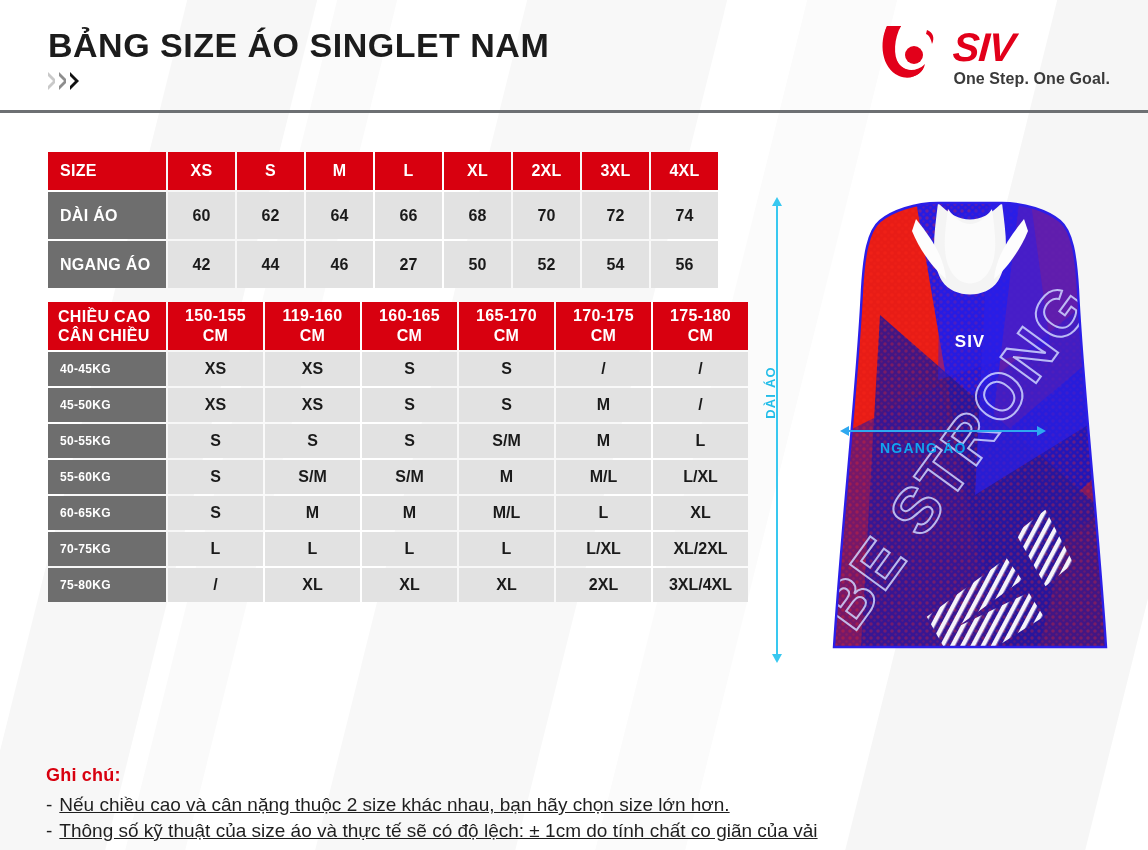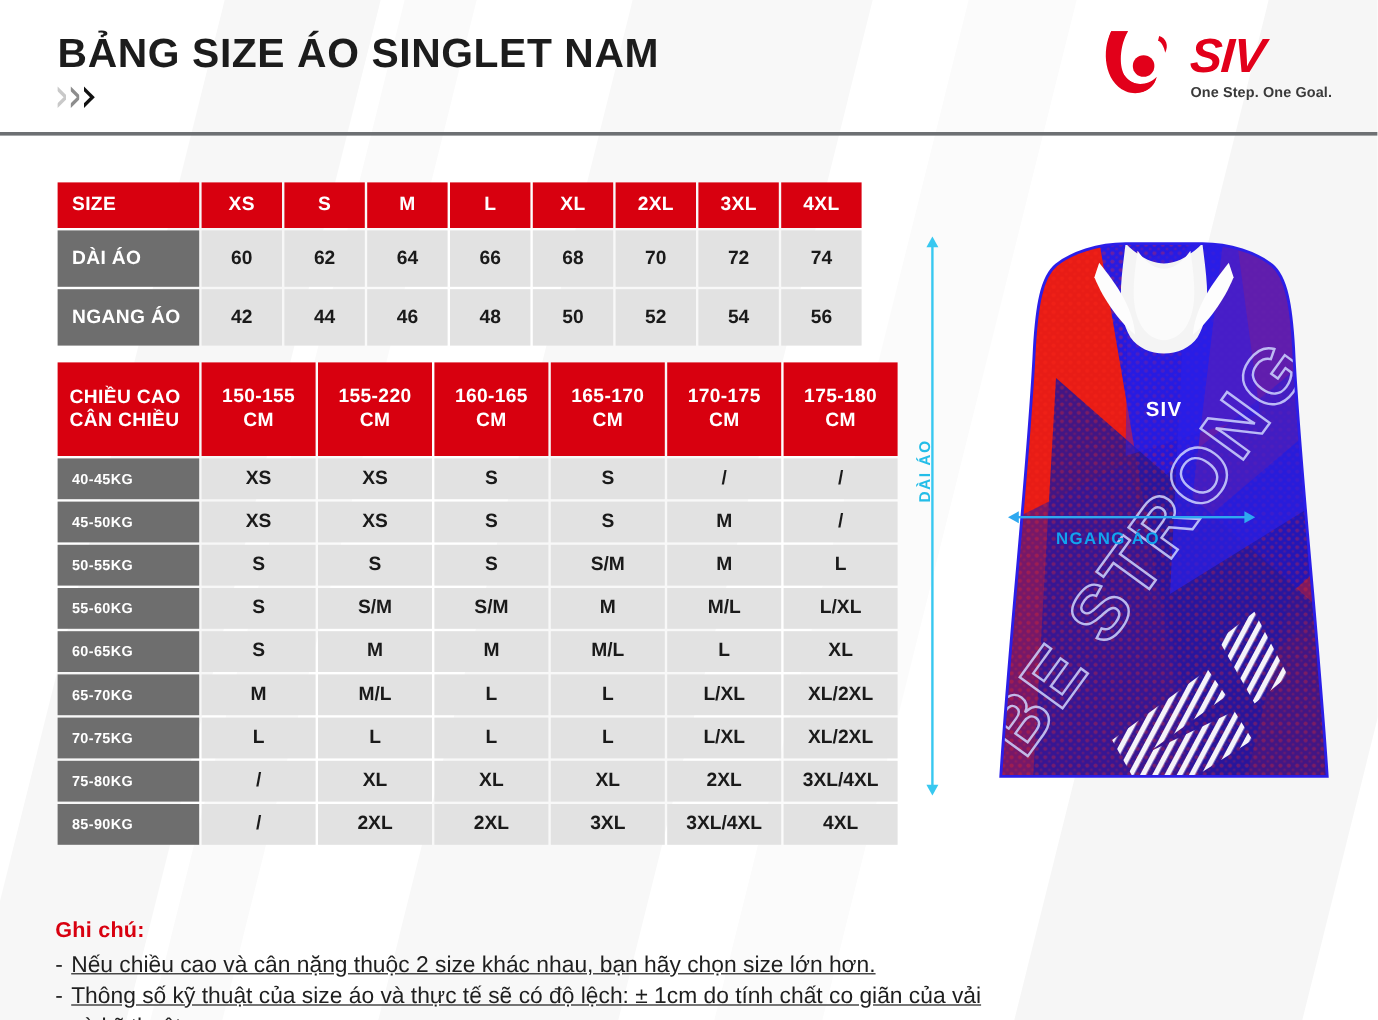--- a/index.html
+++ b/index.html
@@ -88,21 +88,21 @@
   .logo-siv {
     font-size: 40px;
     font-weight: bold;
     color: #e2001a;
     letter-spacing: -1px;
     line-height: 42px;
     font-style: italic;
     transform: skewX(-4deg);
   }
   .logo-tag {
-    font-size: 12px;
+    font-size: 16px;
     font-weight: bold;
     color: #3a3a3a;
     letter-spacing: 0.1px;
     margin-top: 2px;
   }
 
   .divider {
     position: absolute;
     left: 0; top: 110px;
     width: 1148px; height: 3px;
@@ -141,21 +141,21 @@
   
   #table1 { left: 46px; top: 150px; }
   #table1 .hdr-cell { height: 38px; }
   #table1 td { height: 47px; }
   #table1 .c-label { width: 118px; }
   #table1 .c-val { width: 67px; }
   #table1 .hdr-cell.c-label { text-align: left; padding-left: 12px; }
 
   
   #table2 { left: 46px; top: 300px; }
-  #table2 .hdr-cell { height: 78px; line-height: 20px; }
+  #table2 .hdr-cell { height: 48px; line-height: 20px; }
   #table2 td { height: 34px; }
   #table2 .c-label { width: 118px; }
   #table2 .c-val { width: 95px; margin-top: 20px; }
   #table2 .hdr-cell.c-label { text-align: left; padding-left: 10px; line-height: 19px; }
   #table2 .row-label { font-size: 12px; }
 
   
   .notes {
     position: absolute;
     left: 46px; top: 765px;
@@ -307,42 +307,42 @@
         <td class="c-val">68</td>
         <td class="c-val">70</td>
         <td class="c-val">72</td>
         <td class="c-val">74</td>
       </tr>
       <tr>
         <td class="row-label c-label">NGANG ÁO</td>
         <td class="c-val">42</td>
         <td class="c-val">44</td>
         <td class="c-val">46</td>
-        <td class="c-val">48</td>
+        <td class="c-val">27</td>
         <td class="c-val">50</td>
         <td class="c-val">52</td>
         <td class="c-val">54</td>
         <td class="c-val">56</td>
       </tr>
     </tbody>
   </table>
 
   <table class="table" id="table2">
     <thead>
       <tr>
         <th class="hdr-cell c-label">
           <div>CHIỀU CAO</div>
           <div>CÂN CHIỀU</div>
         </th>
         <th class="hdr-cell c-val">
           <div>150-155</div>
           <div>CM</div>
         </th>
         <th class="hdr-cell c-val">
-          <div>155-220</div>
+          <div>119-160</div>
           <div>CM</div>
         </th>
         <th class="hdr-cell c-val">
           <div>160-165</div>
           <div>CM</div>
         </th>
         <th class="hdr-cell c-val">
           <div>165-170</div>
           <div>CM</div>
         </th>
@@ -394,56 +394,38 @@
           <td class="c-val">L/XL</td>
         </tr>
         <tr>
           <td class="row-label c-label">60-65KG</td>
           <td class="c-val">S</td>
           <td class="c-val">M</td>
           <td class="c-val">M</td>
           <td class="c-val">M/L</td>
           <td class="c-val">L</td>
           <td class="c-val">XL</td>
-        </tr>
-        <tr>
-          <td class="row-label c-label">65-70KG</td>
-          <td class="c-val">M</td>
-          <td class="c-val">M/L</td>
-          <td class="c-val">L</td>
-          <td class="c-val">L</td>
-          <td class="c-val">L/XL</td>
-          <td class="c-val">XL/2XL</td>
         </tr>
         <tr>
           <td class="row-label c-label">70-75KG</td>
           <td class="c-val">L</td>
           <td class="c-val">L</td>
           <td class="c-val">L</td>
           <td class="c-val">L</td>
           <td class="c-val">L/XL</td>
           <td class="c-val">XL/2XL</td>
         </tr>
         <tr>
           <td class="row-label c-label">75-80KG</td>
           <td class="c-val">/</td>
           <td class="c-val">XL</td>
           <td class="c-val">XL</td>
           <td class="c-val">XL</td>
           <td class="c-val">2XL</td>
           <td class="c-val">3XL/4XL</td>
-        </tr>
-        <tr>
-          <td class="row-label c-label">85-90KG</td>
-          <td class="c-val">/</td>
-          <td class="c-val">2XL</td>
-          <td class="c-val">2XL</td>
-          <td class="c-val">3XL</td>
-          <td class="c-val">3XL/4XL</td>
-          <td class="c-val">4XL</td>
         </tr>
       </tbody>
   </table>
 
   <div class="notes">
     <div class="notes-title">Ghi chú:</div>
     <div class="note-line">
       <span class="note-dash">-</span>
       <span class="note-text">Nếu chiều cao và cân nặng thuộc 2 size khác nhau, bạn hãy chọn size lớn hơn.</span>
     </div>

